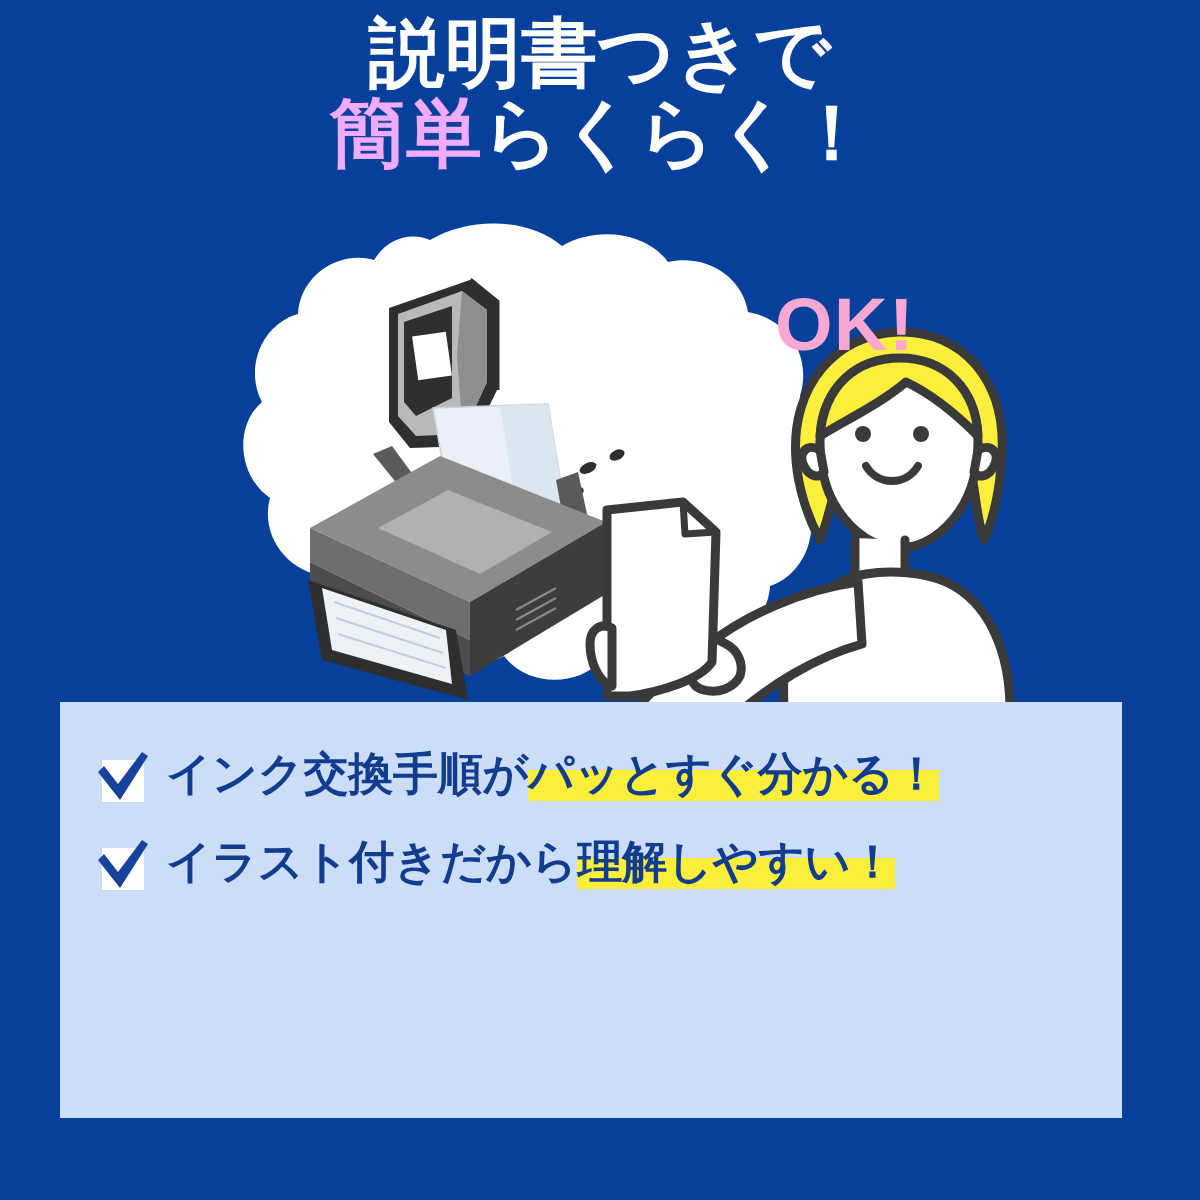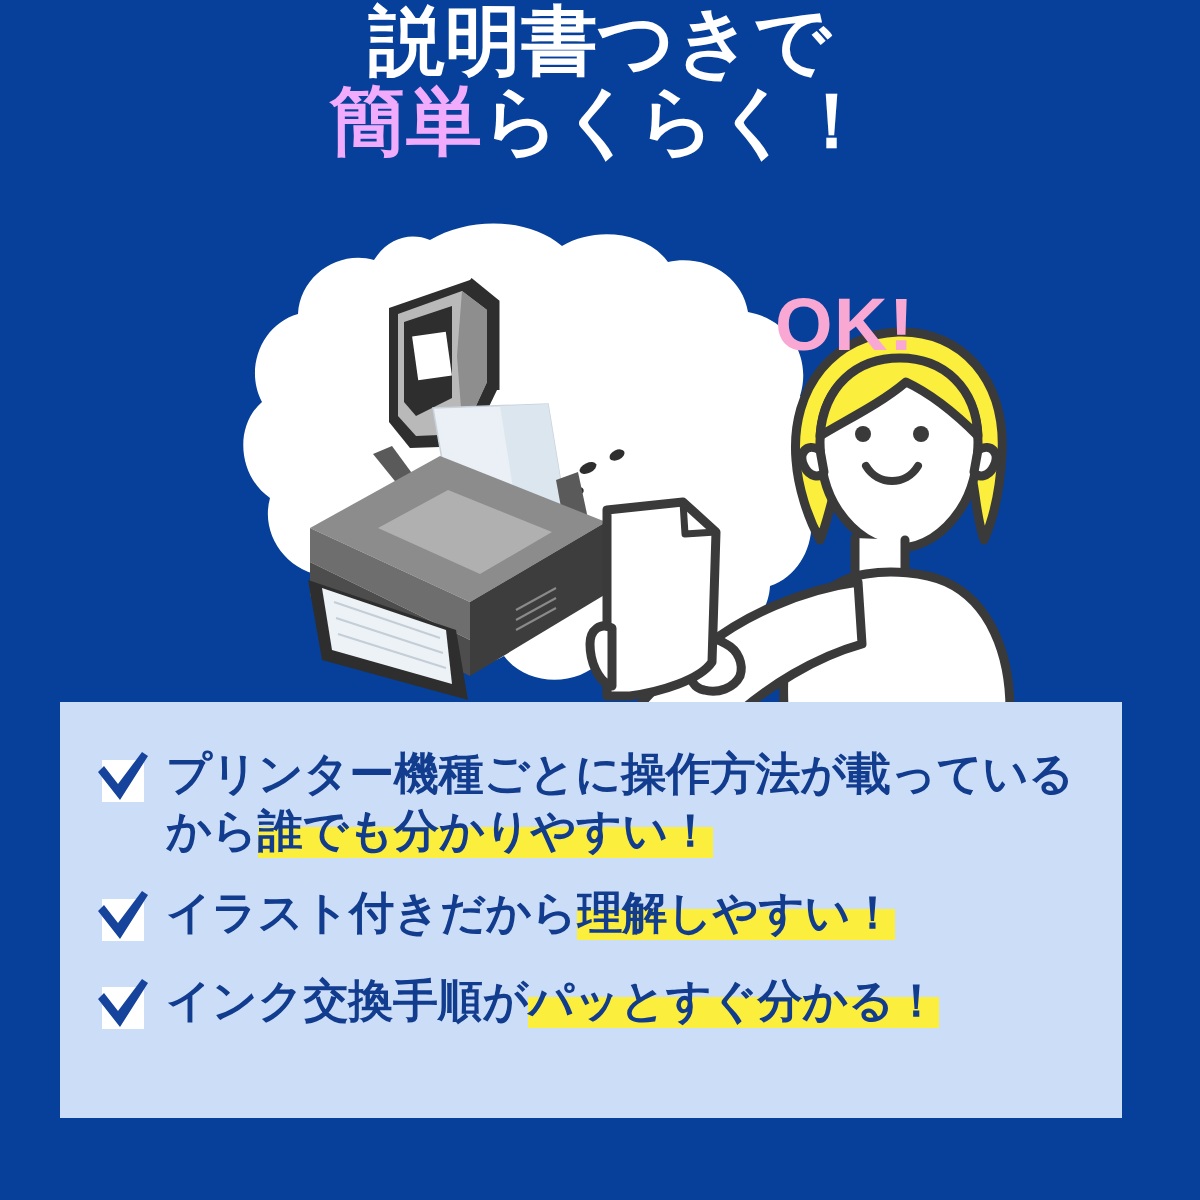--- a/index.html
+++ b/index.html
@@ -21,21 +21,21 @@
     top: 0;
     width: 1200px;
     height: 1200px;
     background: #07409A;
   }
 
   
   .headline {
     position: absolute;
     left: 0;
-    top: 4px;
+    top: 16px;
     width: 1200px;
     text-align: center;
     line-height: 0.97;
     letter-spacing: 0.01em;
   }
   .headline .line {
     display: block;
     font-weight: 700;
     font-size: 76px;
     white-space: nowrap;
@@ -290,44 +290,35 @@
           C 590 452 598 470 610 476
           L 612 476 Z"></path>
       </g>
     </svg>
   </div>
 
   <div class="ok-label">OK!</div>
 
   <div class="panel">
 
+
     <div class="bullet">
       <span class="check-box">
         <span class="sq"></span>
         <svg width="58" height="58" viewBox="0 0 58 58" xmlns="http://www.w3.org/2000/svg">
           <path d="M 4 22 L 10 16 L 24 34 L 48 2 L 54 6 L 26 50 Z" fill="#16439B"></path>
         </svg>
       </span>
-      <span class="btext"><span>プリンター機種ごとに操作方法が載って</span><span>いるから</span><span class="hi">誰でも分かりやすい！</span></span>
+      <span class="btext"><span>インク交換手順が</span><span class="hi">パッとすぐ分かる！</span></span>
     </div>
 
     <div class="bullet">
       <span class="check-box">
         <span class="sq"></span>
         <svg width="58" height="58" viewBox="0 0 58 58" xmlns="http://www.w3.org/2000/svg">
           <path d="M 4 22 L 10 16 L 24 34 L 48 2 L 54 6 L 26 50 Z" fill="#16439B"></path>
         </svg>
       </span>
       <span class="btext"><span>イラスト付きだから</span><span class="hi">理解しやすい！</span></span>
     </div>
 
-    <div class="bullet">
-      <span class="check-box">
-        <span class="sq"></span>
-        <svg width="58" height="58" viewBox="0 0 58 58" xmlns="http://www.w3.org/2000/svg">
-          <path d="M 4 22 L 10 16 L 24 34 L 48 2 L 54 6 L 26 50 Z" fill="#16439B"></path>
-        </svg>
-      </span>
-      <span class="btext"><span>インク交換手順が</span><span class="hi">パッとすぐ分かる！</span></span>
-    </div>
-
   </div>
 </div>
 
 </body></html>

